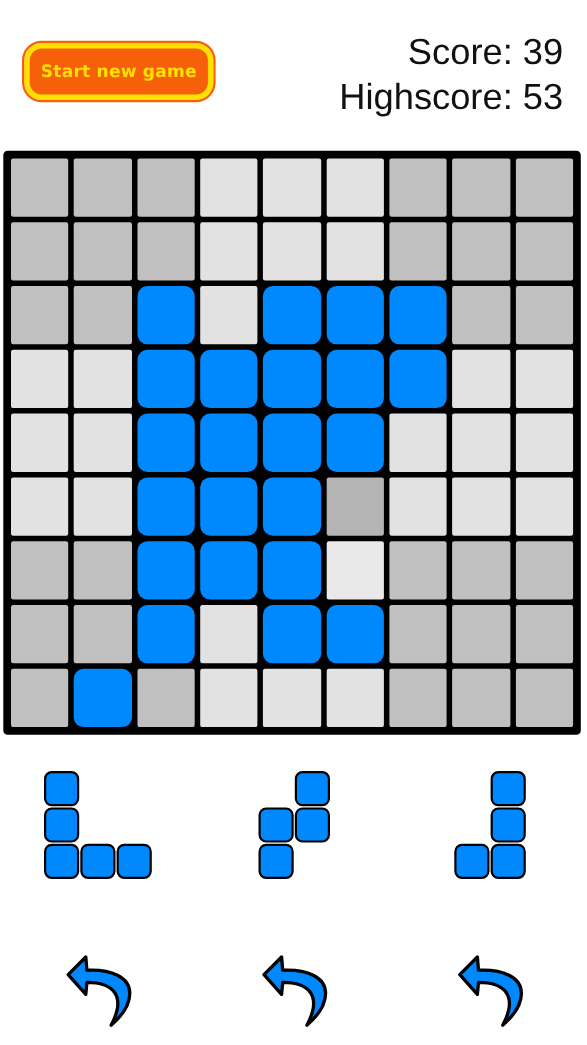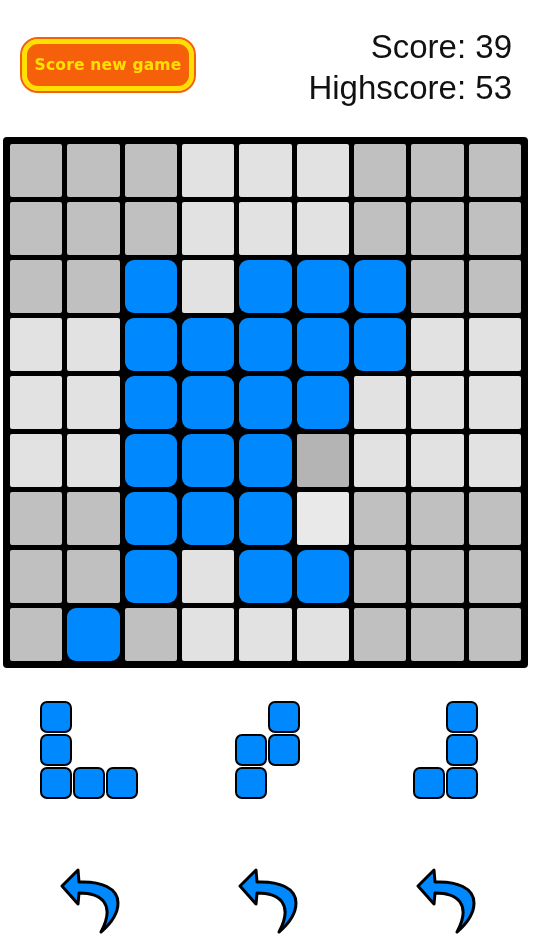--- a/index.html
+++ b/index.html
@@ -139,21 +139,21 @@
     cursor: pointer;
   }
   #undo-slot-0 { left: 0px; }
   #undo-slot-1 { left: 178px; }
   #undo-slot-2 { left: 356px; }
 </style>
 </head>
 <body>
 
 <div id="header">
-  <button id="start-new-game-button">Score new game</button>
+  <button id="start-new-game-button">Start new game</button>
   <div id="score-panel">
     <div>Score: 39</div>
     <div>Highscore: 53</div>
   </div>
 </div>
 
 <div id="board">
     <div class="cell dark"></div>
     <div class="cell dark"></div>
     <div class="cell dark"></div>

